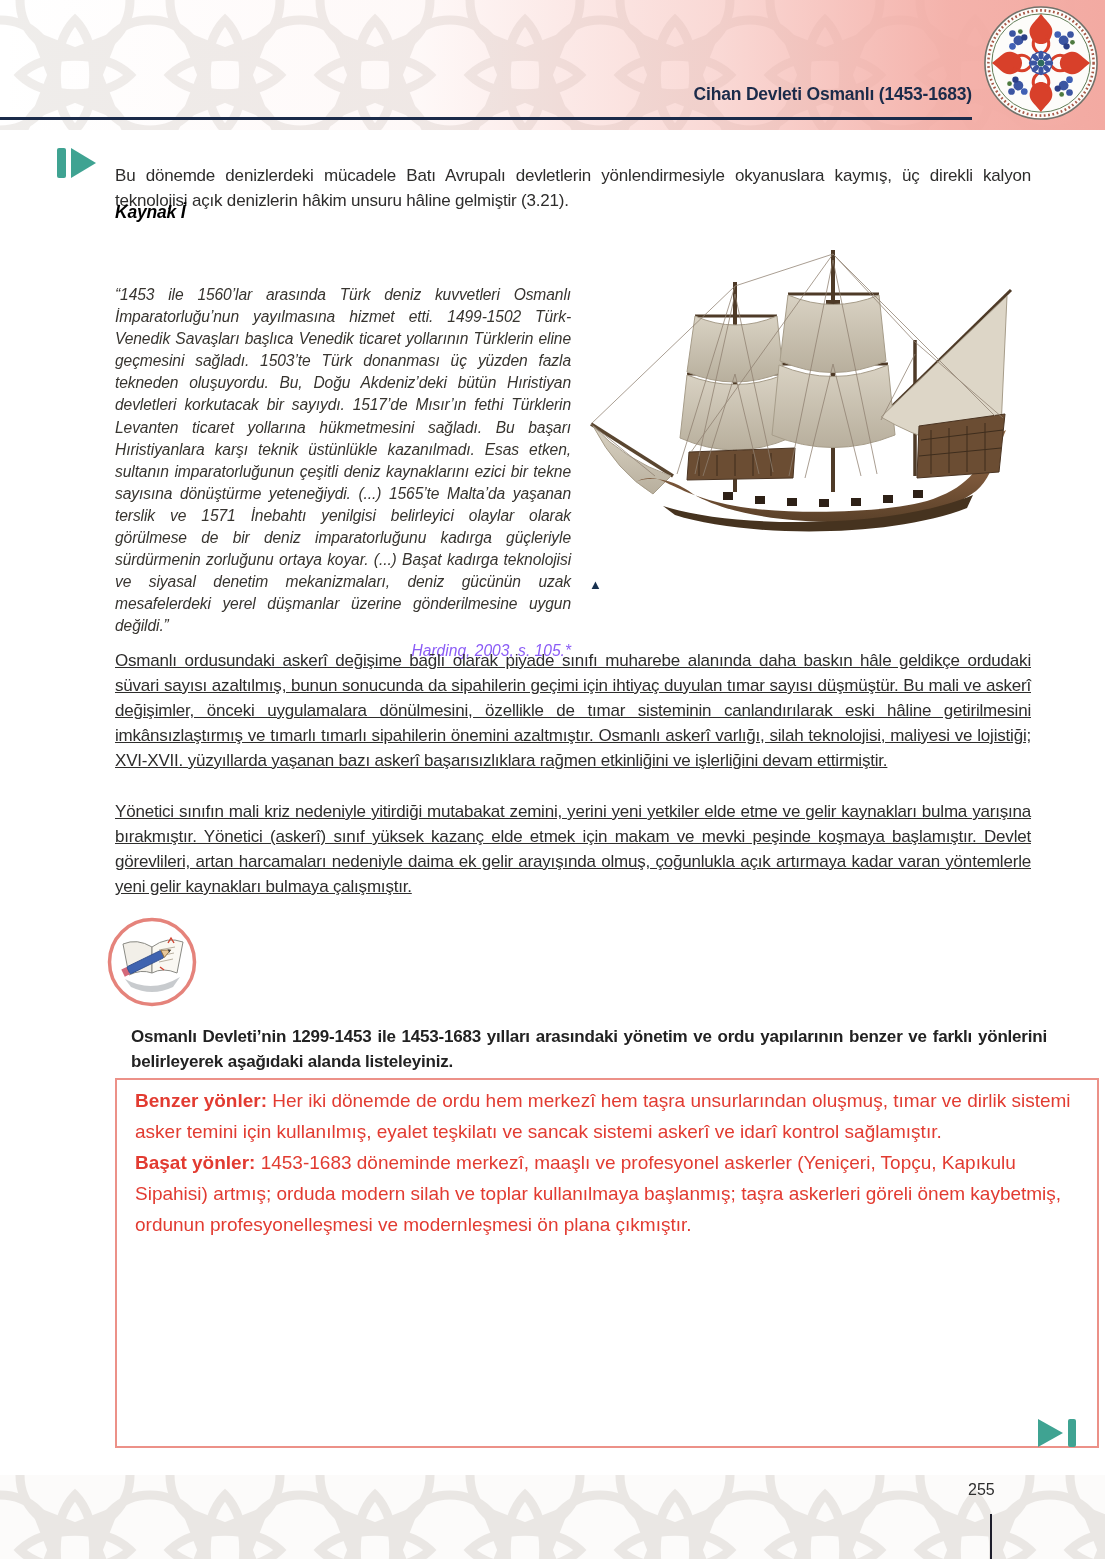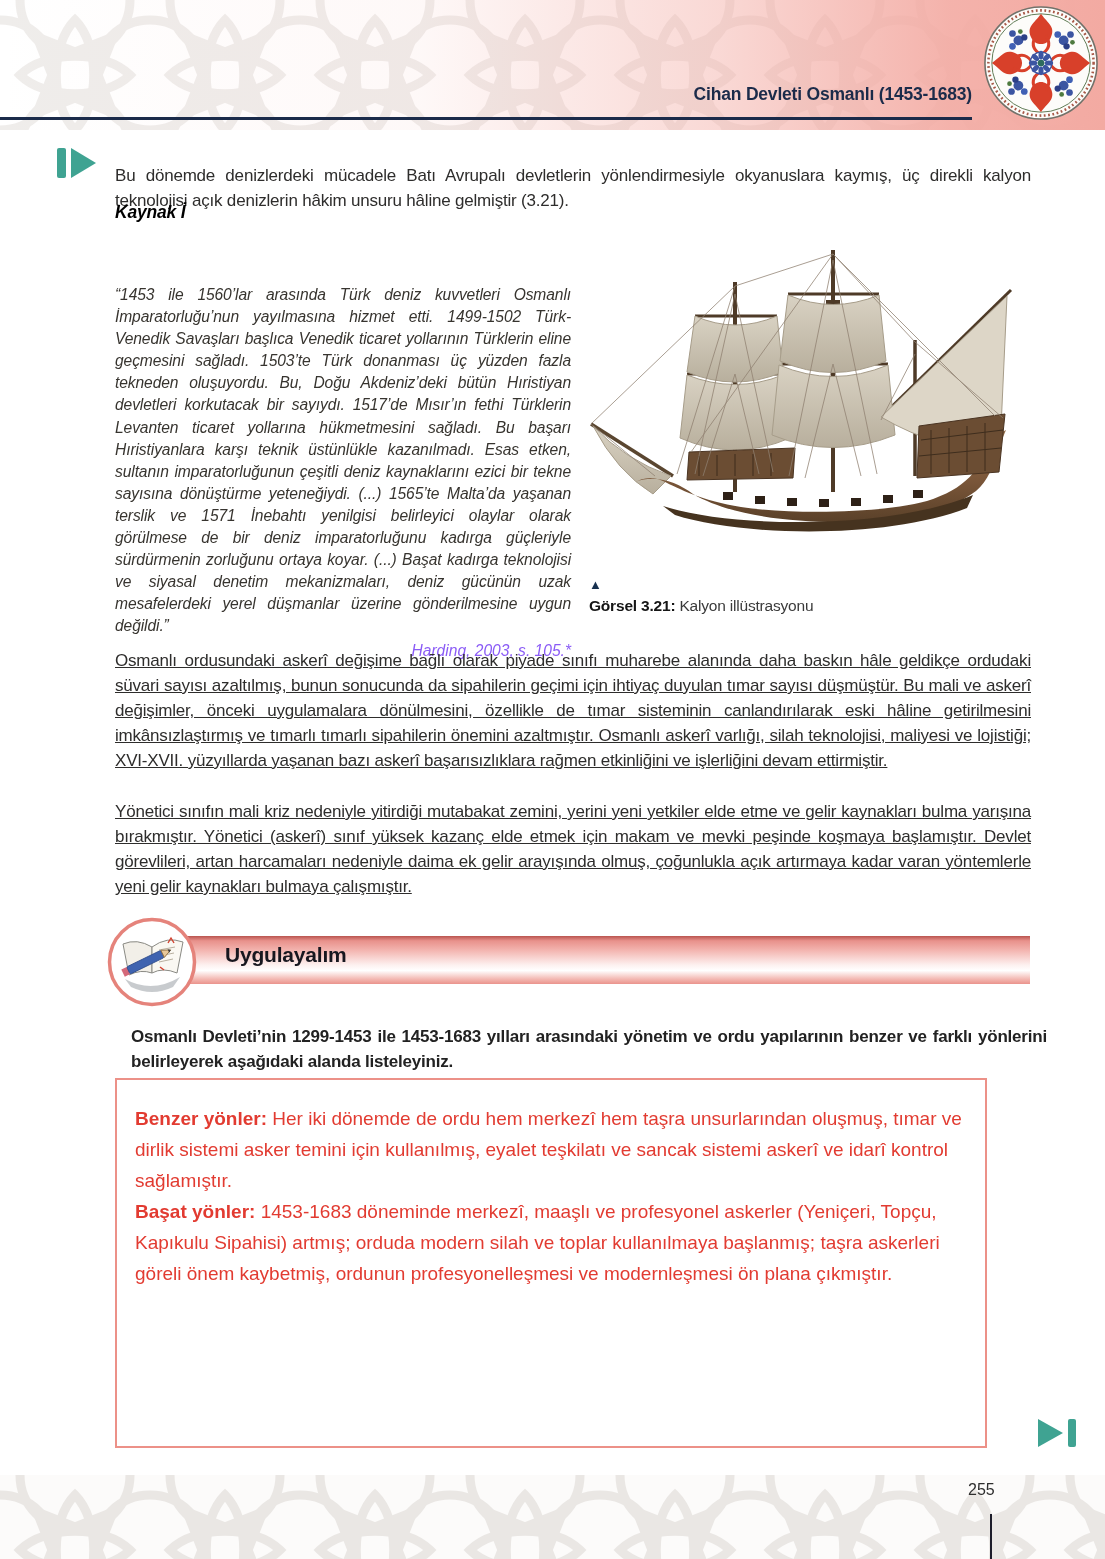--- a/index.html
+++ b/index.html
@@ -47,22 +47,22 @@
   
   .act-band{position:absolute;left:150px;top:936px;width:880px;height:48px;
       background:linear-gradient(180deg,#b9544f 0%,#e8918b 10%,#f3b5b0 30%,#fdf0ef 60%,#ffffff 72%,#f3b7b1 90%,#ea938c 100%);}
   .act-title{position:absolute;left:75px;top:7px;font-size:21px;font-weight:bold;color:#17171f;letter-spacing:-0.2px;}
   .act-icon{position:absolute;left:106px;top:916px;width:92px;height:92px;}
 
   .instruction{position:absolute;left:115px;top:1008px;width:916px;margin:16px;font-size:17px;
       line-height:25px;font-weight:bold;color:#222222;text-align:justify;letter-spacing:-0.2px;}
 
   
-  .answer-box{position:absolute;left:115px;top:1078px;width:872px;height:370px;box-sizing:border-box;
-      border:2px solid #ec9188;background:#ffffff;padding:23px 18px;}
+  .answer-box{position:absolute;left:115px;top:1078px;width:984px;height:370px;box-sizing:border-box;
+      border:2px solid #ec9188;background:#ffffff;padding:5px 18px;}
   .ans{margin:0;font-size:19px;line-height:31px;color:#e23b31;}
   .ans b{font-weight:bold;}
 
   
   .end-marker{position:absolute;left:1038px;top:1419px;display:flex;align-items:center;}
   .endtri{width:0;height:0;border-left:25px solid #3fa392;border-top:14px solid transparent;border-bottom:14px solid transparent;margin-right:5px;}
   .endbar{width:8px;height:28px;background:#3fa392;border-radius:2px;}
 
   
   .band-bottom{position:absolute;left:0;top:1475px;width:1105px;height:84px;}
@@ -226,33 +226,26 @@
         <path d="M250,140 L222,254"></path>
           <path d="M250,140 L278,252"></path>
         <path d="M332,130 L298,196"></path>
           <path d="M250,30 L108,228"></path>
         <path d="M250,30 L412,192"></path>
           <path d="M152,62 L94,250"></path>
       </g>
     </svg>
     <figcaption class="fig-cap">
       <span class="cap-tri">▲</span>
-      <span class="cap-line">
-        <b>Görsel 3.21:</b>
-        <span>Kalyon illüstrasyonu</span>
-      </span>
     </figcaption>
   </figure>
 
   <p class="bodyp p1">Osmanlı ordusundaki askerî değişime bağlı olarak piyade sınıfı muharebe alanında daha baskın hâle geldikçe ordudaki süvari sayısı azaltılmış, bunun sonucunda da sipahilerin geçimi için ihtiyaç duyulan tımar sayısı düşmüştür. Bu mali ve askerî değişimler, önceki uygulamalara dönülmesini, özellikle de tımar sisteminin canlandırılarak eski hâline getirilmesini imkânsızlaştırmış ve tımarlı tımarlı sipahilerin önemini azaltmıştır. Osmanlı askerî varlığı, silah teknolojisi, maliyesi ve lojistiği; XVI-XVII. yüzyıllarda yaşanan bazı askerî başarısızlıklara rağmen etkinliğini ve işlerliğini devam ettirmiştir.</p>
   <p class="bodyp p2">Yönetici sınıfın mali kriz nedeniyle yitirdiği mutabakat zemini, yerini yeni yetkiler elde etme ve gelir kaynakları bulma yarışına bırakmıştır. Yönetici (askerî) sınıf yüksek kazanç elde etmek için makam ve mevki peşinde koşmaya başlamıştır. Devlet görevlileri, artan harcamaları nedeniyle daima ek gelir arayışında olmuş, çoğunlukla açık artırmaya kadar varan yöntemlerle yeni gelir kaynakları bulmaya çalışmıştır.</p>
 
-  <div class="act-band">
-    <span class="act-title">Uygulayalım</span>
-  </div>
   <div class="act-icon">
     <svg viewBox="0 0 92 92" width="92" height="92">
       <circle cx="46" cy="46" r="42.5" fill="#ffffff" stroke="#e5837b" stroke-width="3.5"></circle>
       <path d="M19,63 Q46,78 74,61 L67,71 Q46,81 25,71 Z" fill="#9aa0a6" opacity="0.55"></path>
       <path d="M46,31 Q31,22 17,28 L23,59 Q35,53 46,57 Z" fill="#f2efe8" stroke="#8a8a84" stroke-width="1"></path>
       <path d="M46,31 Q61,20 77,26 L71,57 Q57,51 46,57 Z" fill="#faf8f2" stroke="#8a8a84" stroke-width="1"></path>
       <g stroke="#b9b0a0" stroke-width="1" fill="none">
         <path d="M53,34 L69,31"></path>
           <path d="M53,40 L68,37"></path>
           <path d="M53,46 L67,43"></path>

